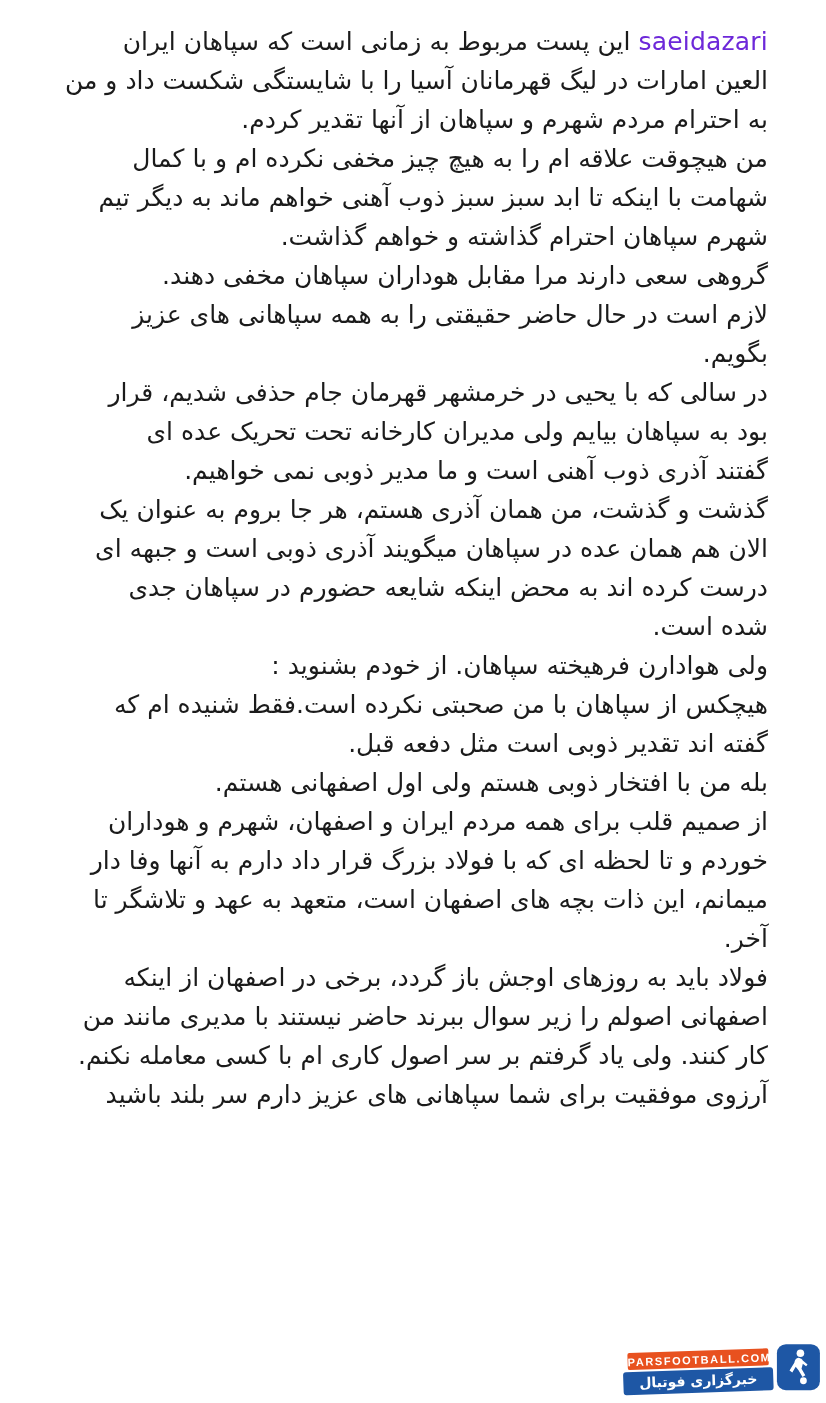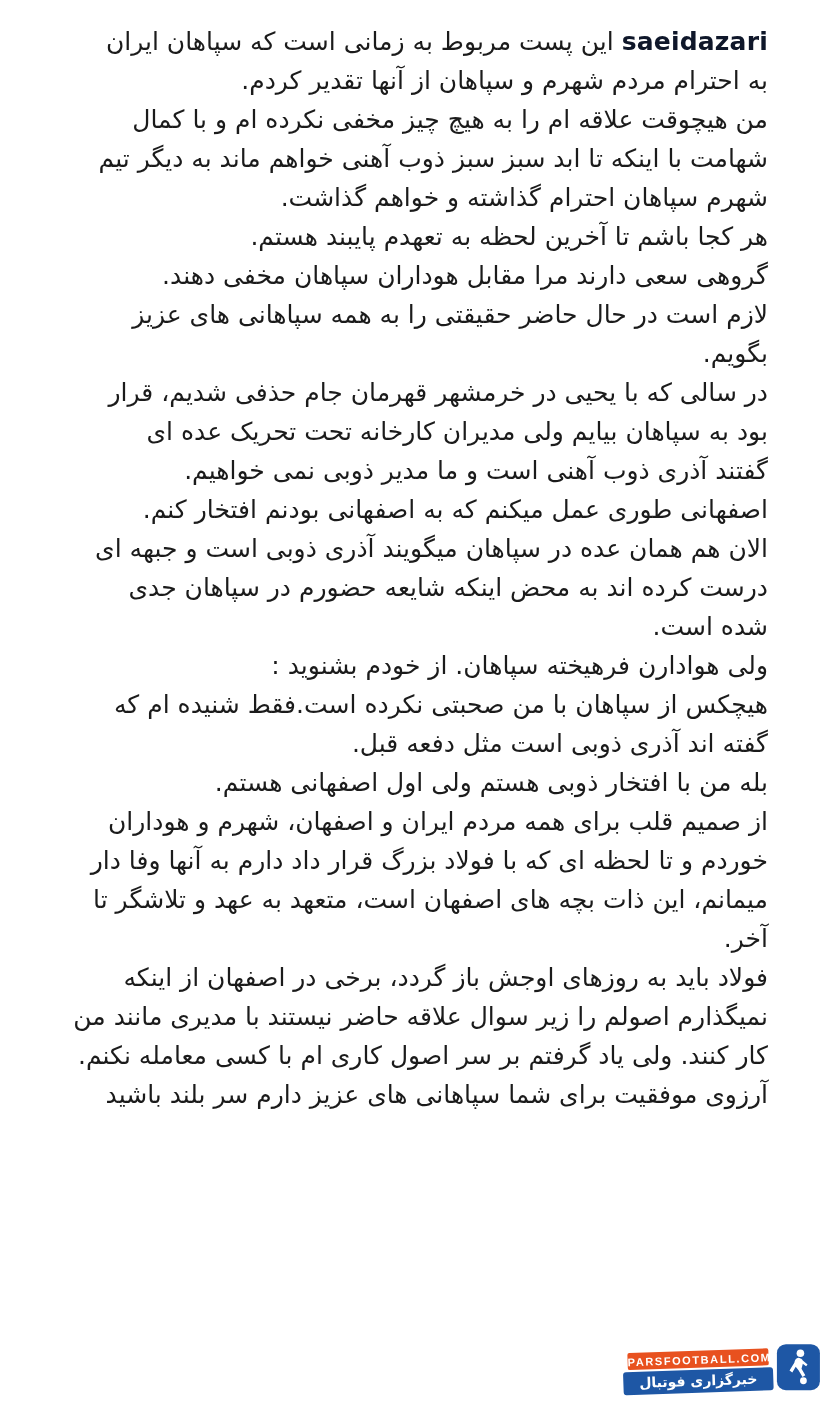--- a/index.html
+++ b/index.html
@@ -24,22 +24,22 @@
     text-align: right;
     color: #1b1b1b;
     font-size: 25px;
     line-height: 39px;
   }
   .line {
     height: 39px;
     white-space: nowrap;
   }
   .username {
-    font-weight: bold;
-    color: #0f172a;
+    font-weight: normal;
+    color: #6d28d9;
     letter-spacing: 0.2px;
   }
   
   .logo {
     position: absolute;
     top: 1346px;
     right: 6px;
     width: 202px;
     height: 50px;
     transform: rotate(-2deg);
@@ -92,45 +92,45 @@
     text-align: center;
     line-height: 23px;
     box-shadow: 0 0 0 1px #ffffff;
   }
 </style>
 </head>
 <body>
 
 <div class="post-text">
     <div class="line"><b class="username">saeidazari</b> <span>این پست مربوط به زمانی  است که سپاهان ایران</span></div>
+    <div class="line">العین امارات در لیگ قهرمانان آسیا  را با شایستگی شکست داد و من</div>
     <div class="line">به احترام مردم شهرم و سپاهان از آنها تقدیر کردم.</div>
     <div class="line">من هیچوقت علاقه ام را به هیچ چیز مخفی نکرده ام و با کمال</div>
     <div class="line">شهامت با اینکه تا ابد سبز سبز ذوب آهنی خواهم ماند به دیگر تیم</div>
     <div class="line">شهرم سپاهان احترام گذاشته و خواهم گذاشت.</div>
-    <div class="line">هر کجا باشم تا آخرین لحظه به تعهدم پایبند هستم.</div>
     <div class="line">گروهی سعی دارند مرا مقابل هوداران سپاهان مخفی دهند.</div>
     <div class="line">لازم است در حال حاضر حقیقتی را به همه سپاهانی های عزیز</div>
     <div class="line">بگویم.</div>
     <div class="line">در سالی که با یحیی در خرمشهر قهرمان جام حذفی شدیم، قرار</div>
     <div class="line">بود به سپاهان بیایم ولی مدیران کارخانه تحت تحریک عده ای</div>
     <div class="line">گفتند آذری ذوب آهنی است و ما مدیر ذوبی نمی خواهیم.</div>
-    <div class="line">اصفهانی طوری عمل میکنم که به اصفهانی بودنم افتخار کنم.</div>
+    <div class="line">گذشت و گذشت، من همان آذری هستم، هر جا بروم به عنوان یک</div>
     <div class="line">الان هم همان عده در سپاهان میگویند آذری ذوبی است و جبهه ای</div>
     <div class="line">درست کرده اند به محض اینکه شایعه حضورم در سپاهان جدی</div>
     <div class="line">شده است.</div>
     <div class="line">ولی هوادارن فرهیخته سپاهان. از خودم بشنوید :</div>
     <div class="line">هیچکس از سپاهان با من صحبتی نکرده است.فقط شنیده ام که</div>
-    <div class="line">گفته اند آذری ذوبی است مثل دفعه قبل.</div>
+    <div class="line">گفته اند تقدیر ذوبی است مثل دفعه قبل.</div>
     <div class="line">بله من با افتخار ذوبی هستم ولی اول اصفهانی هستم.</div>
     <div class="line">از صمیم قلب برای همه مردم ایران و اصفهان، شهرم و هوداران</div>
     <div class="line">خوردم و تا لحظه ای که با فولاد بزرگ قرار داد دارم به آنها وفا دار</div>
     <div class="line">میمانم، این ذات بچه های اصفهان است، متعهد به عهد و تلاشگر تا</div>
     <div class="line">آخر.</div>
     <div class="line">فولاد باید به روزهای اوجش باز گردد، برخی در اصفهان از اینکه</div>
-    <div class="line">نمیگذارم اصولم را زیر سوال علاقه حاضر نیستند با مدیری مانند من</div>
+    <div class="line">اصفهانی اصولم را زیر سوال ببرند حاضر نیستند با مدیری مانند من</div>
     <div class="line">کار کنند. ولی یاد گرفتم بر سر اصول کاری ام با کسی معامله نکنم.</div>
     <div class="line">آرزوی موفقیت برای شما سپاهانی های عزیز دارم سر بلند باشید</div>
   </div>
 
 <div class="logo">
   <div class="bar-domain">
     <span>PARSFOOTBALL.COM</span>
   </div>
   <div class="bar-tagline">
     <span>خبرگزاری فوتبال ایران</span>

